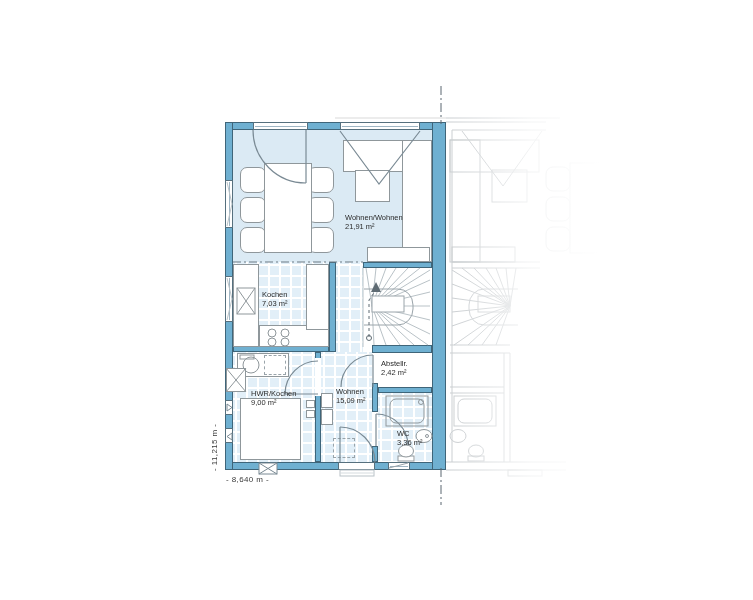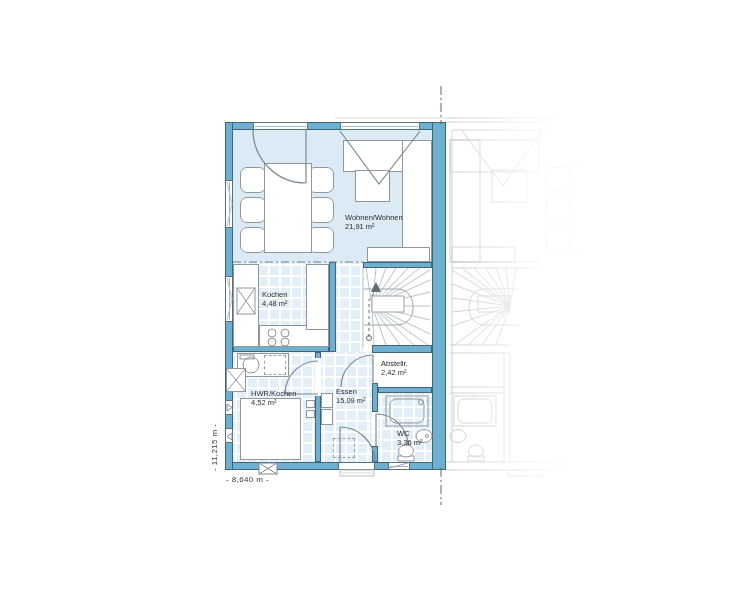--- a/index.html
+++ b/index.html
@@ -247,28 +247,28 @@
       <line x1="441" y1="468" x2="441" y2="505" stroke="var(--centerline)" stroke-width="1" stroke-dasharray="9 3 2 3"></line>
     </g>
   </svg>
 
   <div class="abs label" style="left:345px;top:213px">
     <div>Wohnen/Wohnen</div>
     <div>21,91 m²</div>
   </div>
   <div class="abs label" style="left:262px;top:290px">
     <div>Kochen</div>
-    <div>4,48 m²</div>
+    <div>7,03 m²</div>
   </div>
   <div class="abs label" style="left:251px;top:389px">
     <div>HWR/Kochen</div>
-    <div>4,52 m²</div>
+    <div>9,00 m²</div>
   </div>
   <div class="abs label" style="left:336px;top:387px">
-    <div>Essen</div>
+    <div>Wohnen</div>
     <div>15,09 m²</div>
   </div>
   <div class="abs label" style="left:381px;top:359px">
     <div>Abstellr.</div>
     <div>2,42 m²</div>
   </div>
   <div class="abs label" style="left:397px;top:429px">
     <div>WC</div>
     <div>3,36 m²</div>
   </div>

